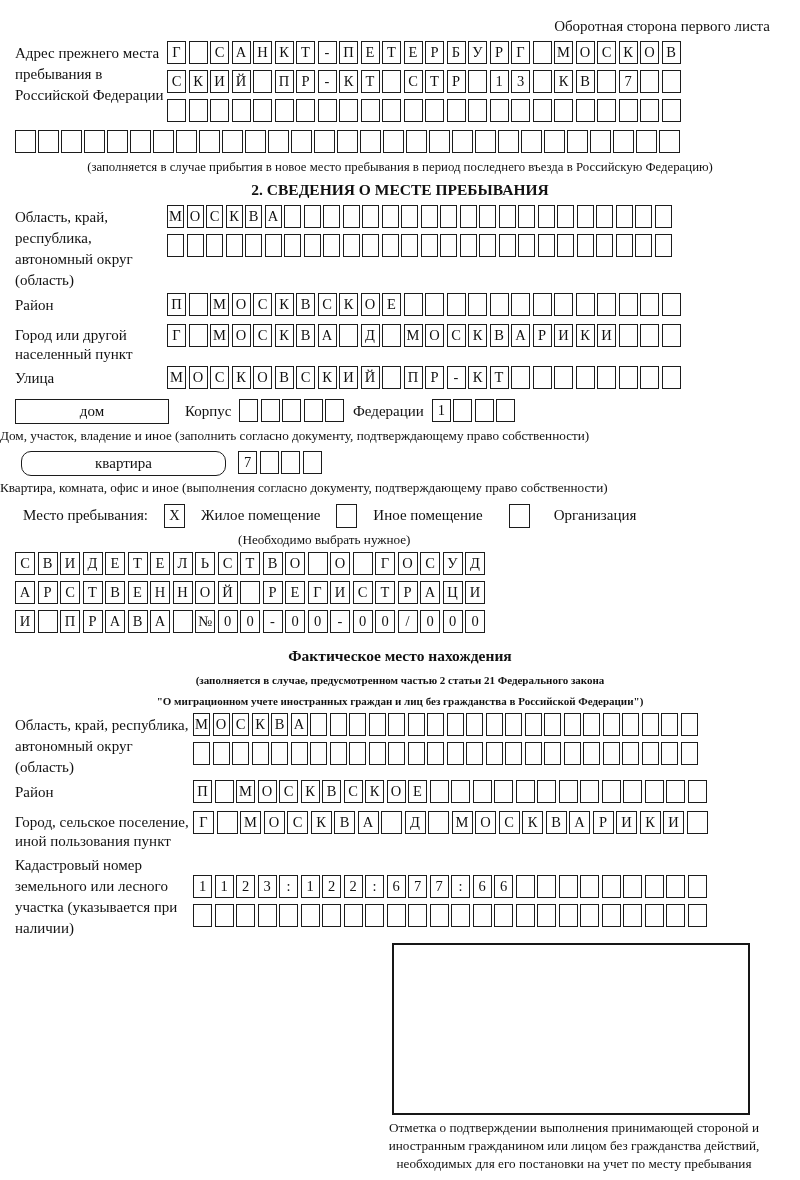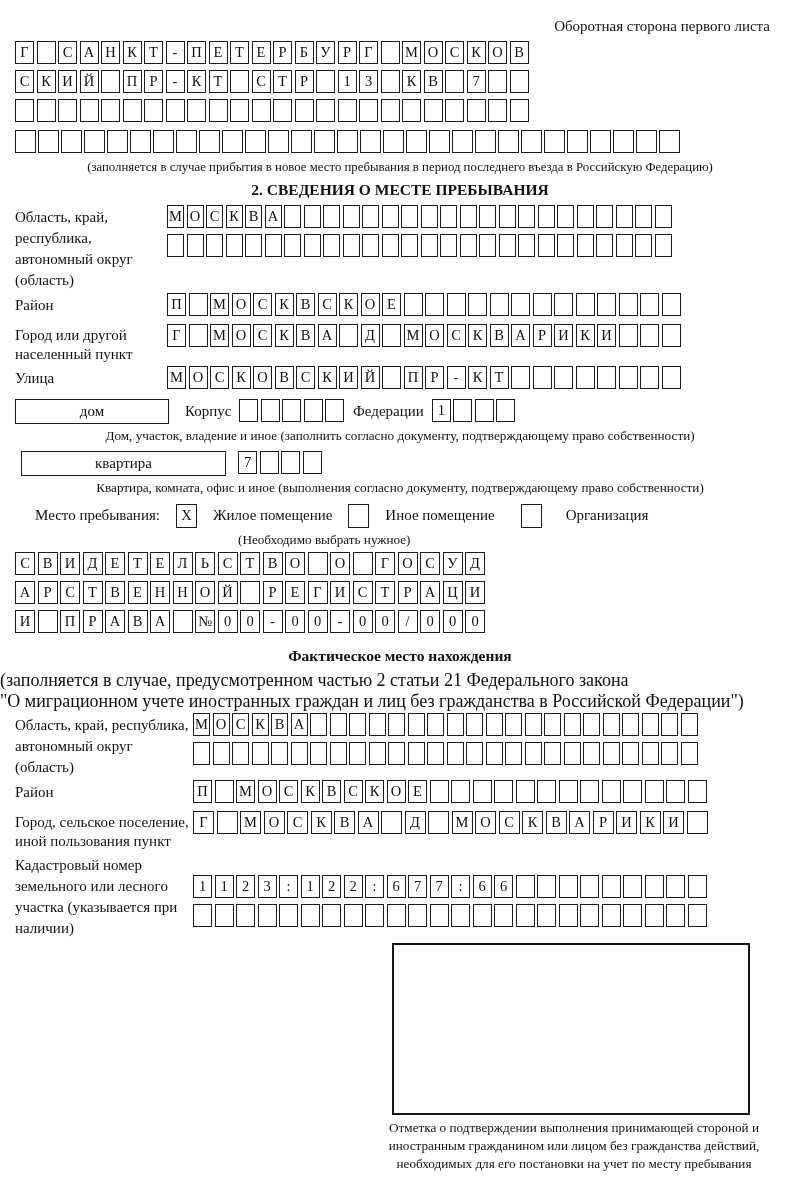--- a/index.html
+++ b/index.html
@@ -26,44 +26,45 @@
     border: 1.6px solid #1c1c1c; margin-right: 2.5px;
     font-size: 14.5px; vertical-align: top;
   }
   .cells26 .cell { width: 17px; }
   .cells29 .cell { width: 20.5px; }
   .cells21 .cell { width: 20px; }
   .cells22 .cell { width: 21px; }
   .fullrow { padding: 0 15px; }
 
   .caption { text-align: center; font-size: 12.8px; line-height: 17px; margin: 1px 0 4px 0; }
-  .caption-left { text-align: center; font-size: 13.2px; margin: 1px 0 5px 0; }
+  .caption-left { text-align: left; font-size: 13.2px; margin: 1px 0 5px 0; }
   .sec-title { text-align: center; font-weight: bold; font-size: 15.5px; margin: 5px 0 6px 0; }
 
   .inline-row { display: flex; align-items: center; padding: 0 15px; margin-bottom: 2px; height: 29px; }
   .widebox {
     display: inline-flex; align-items: center; justify-content: center;
     height: 25px; border: 1.6px solid #1c1c1c; font-size: 15px; flex-shrink: 0;
   }
   .house-type { width: 154px; margin-right: 10px; }
-  .apt-type { width: 205px; margin-right: 12px; margin-left: 6px; }
+  .apt-type { width: 205px; margin-right: 12px; margin-left: 6px; border-radius: 10px; }
   .inline-lbl { font-size: 15px; margin: 0 8px 0 6px; flex-shrink: 0; }
   .cb { width: 21px; height: 24px; margin: 0 10px 0 8px; }
   .stay-caption { font-size: 13.2px; margin: 0 0 4px 238px; font-family: Liberation Serif, serif; }
 
   .stamp-box { margin: 4px 0 4px 392px; width: 358px; height: 172px; border: 2px solid #161616; }
   .stamp-caption { margin-left: 378px; width: 392px; text-align: center; font-size: 13.2px; line-height: 18px; }
-  .notes { text-align: left; font-size: 18px; line-height: 18px; margin-bottom: 3px; }
+  .notes { text-align: center; font-size: 11px; line-height: 18px; margin-bottom: 3px; font-weight: bold; }
 </style>
 </head>
 <body>
 
 <div class="header-note">Оборотная сторона первого листа</div>
 
 <div class="fieldblock">
+  <div class="lbl w150">Адрес прежнего места пребывания в Российской Федерации</div>
   <div class="rows">
     <div class="row cells24"><span class="cell">Г</span><span class="cell"></span><span class="cell">С</span><span class="cell">А</span><span class="cell">Н</span><span class="cell">К</span><span class="cell">Т</span><span class="cell">-</span><span class="cell">П</span><span class="cell">Е</span><span class="cell">Т</span><span class="cell">Е</span><span class="cell">Р</span><span class="cell">Б</span><span class="cell">У</span><span class="cell">Р</span><span class="cell">Г</span><span class="cell"></span><span class="cell">М</span><span class="cell">О</span><span class="cell">С</span><span class="cell">К</span><span class="cell">О</span><span class="cell">В</span></div>
     <div class="row cells24"><span class="cell">С</span><span class="cell">К</span><span class="cell">И</span><span class="cell">Й</span><span class="cell"></span><span class="cell">П</span><span class="cell">Р</span><span class="cell">-</span><span class="cell">К</span><span class="cell">Т</span><span class="cell"></span><span class="cell">С</span><span class="cell">Т</span><span class="cell">Р</span><span class="cell"></span><span class="cell">1</span><span class="cell">3</span><span class="cell"></span><span class="cell">К</span><span class="cell">В</span><span class="cell"></span><span class="cell">7</span><span class="cell"></span><span class="cell"></span></div>
     <div class="row cells24"><span class="cell"></span><span class="cell"></span><span class="cell"></span><span class="cell"></span><span class="cell"></span><span class="cell"></span><span class="cell"></span><span class="cell"></span><span class="cell"></span><span class="cell"></span><span class="cell"></span><span class="cell"></span><span class="cell"></span><span class="cell"></span><span class="cell"></span><span class="cell"></span><span class="cell"></span><span class="cell"></span><span class="cell"></span><span class="cell"></span><span class="cell"></span><span class="cell"></span><span class="cell"></span><span class="cell"></span></div>
   </div>
 </div>
 <div class="row cells29 fullrow"><span class="cell"></span><span class="cell"></span><span class="cell"></span><span class="cell"></span><span class="cell"></span><span class="cell"></span><span class="cell"></span><span class="cell"></span><span class="cell"></span><span class="cell"></span><span class="cell"></span><span class="cell"></span><span class="cell"></span><span class="cell"></span><span class="cell"></span><span class="cell"></span><span class="cell"></span><span class="cell"></span><span class="cell"></span><span class="cell"></span><span class="cell"></span><span class="cell"></span><span class="cell"></span><span class="cell"></span><span class="cell"></span><span class="cell"></span><span class="cell"></span><span class="cell"></span><span class="cell"></span></div>
 <div class="caption">(заполняется в случае прибытия в новое место пребывания в период последнего въезда в Российскую Федерацию)</div>
 
 <div class="sec-title">2. СВЕДЕНИЯ О МЕСТЕ ПРЕБЫВАНИЯ</div>
@@ -100,21 +101,21 @@
 </div>
 <div class="caption-left">Дом, участок, владение и иное (заполнить согласно документу, подтверждающему право собственности)</div>
 
 <div class="inline-row">
   <div class="widebox apt-type">квартира</div>
   <span class="row" style="margin-bottom:0"><span class="cell">7</span><span class="cell"></span><span class="cell"></span><span class="cell"></span></span>
 </div>
 <div class="caption-left">Квартира, комната, офис и иное (выполнения согласно документу, подтверждающему право собственности)</div>
 
 <div class="inline-row">
-  <span class="inline-lbl" style="margin-left:20px">Место пребывания:</span>
+  <span class="inline-lbl" style="margin-left:8px">Место пребывания:</span>
   <span class="cell cb">X</span>
   <span class="inline-lbl">Жилое помещение</span>
   <span class="cell cb"></span>
   <span class="inline-lbl">Иное помещение</span>
   <span class="cell cb" style="margin-left:18px"></span>
   <span class="inline-lbl" style="margin-left:14px">Организация</span>
 </div>
 <div class="stay-caption">(Необходимо выбрать нужное)</div>
 
 <div class="fieldblock">

